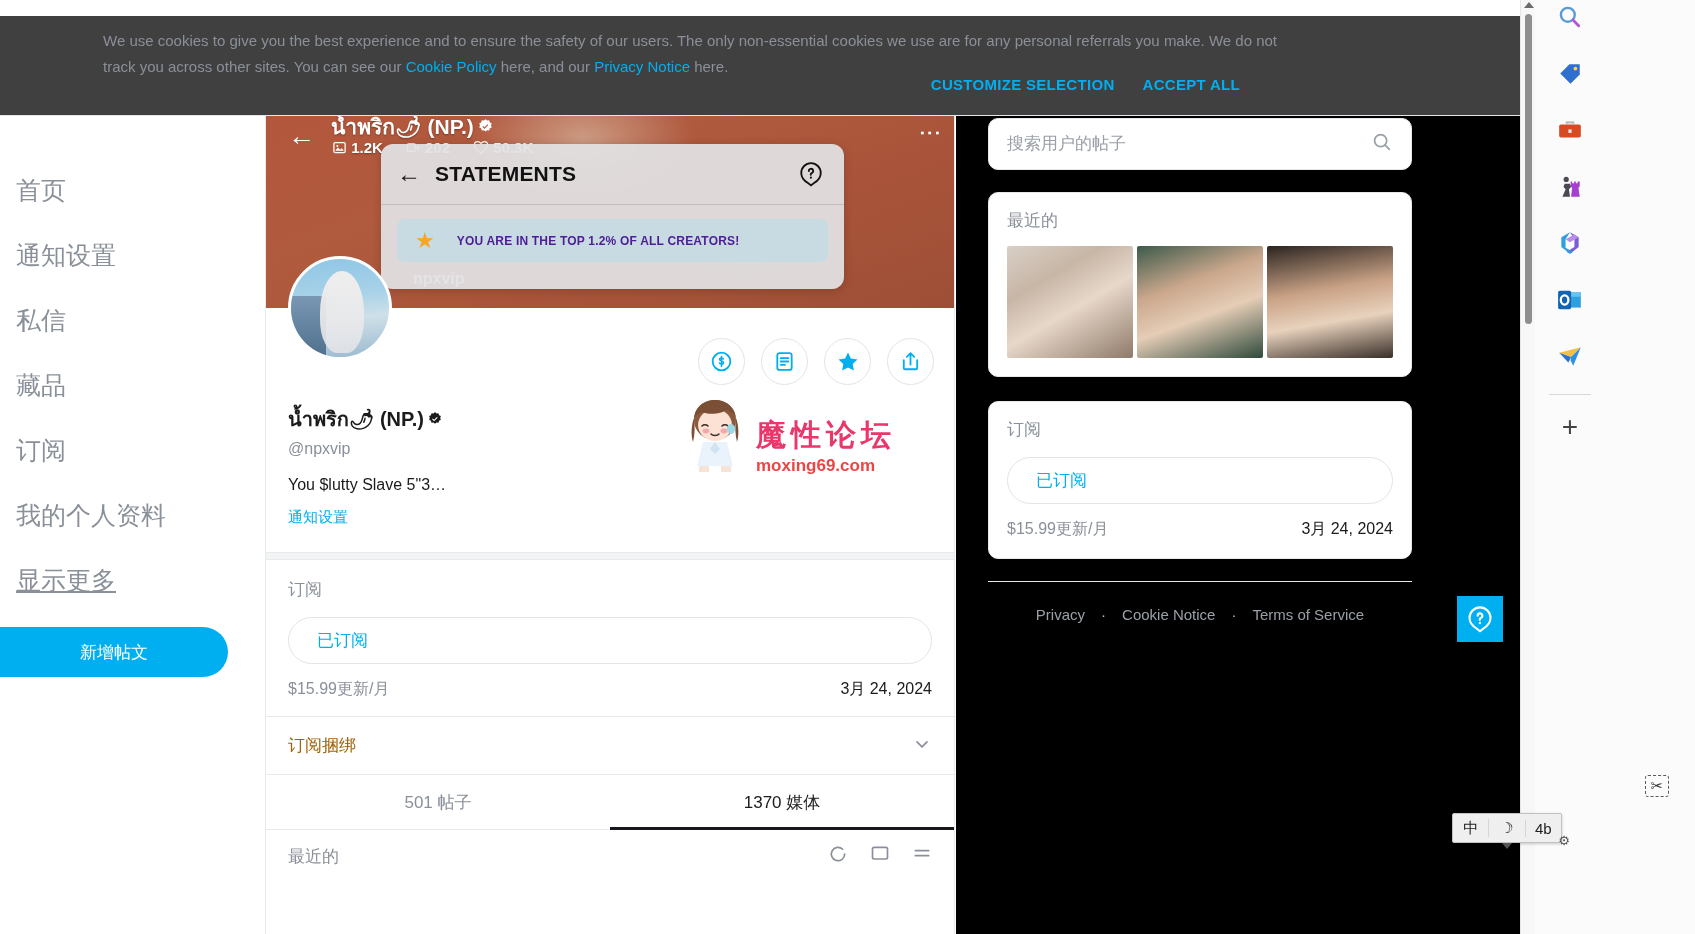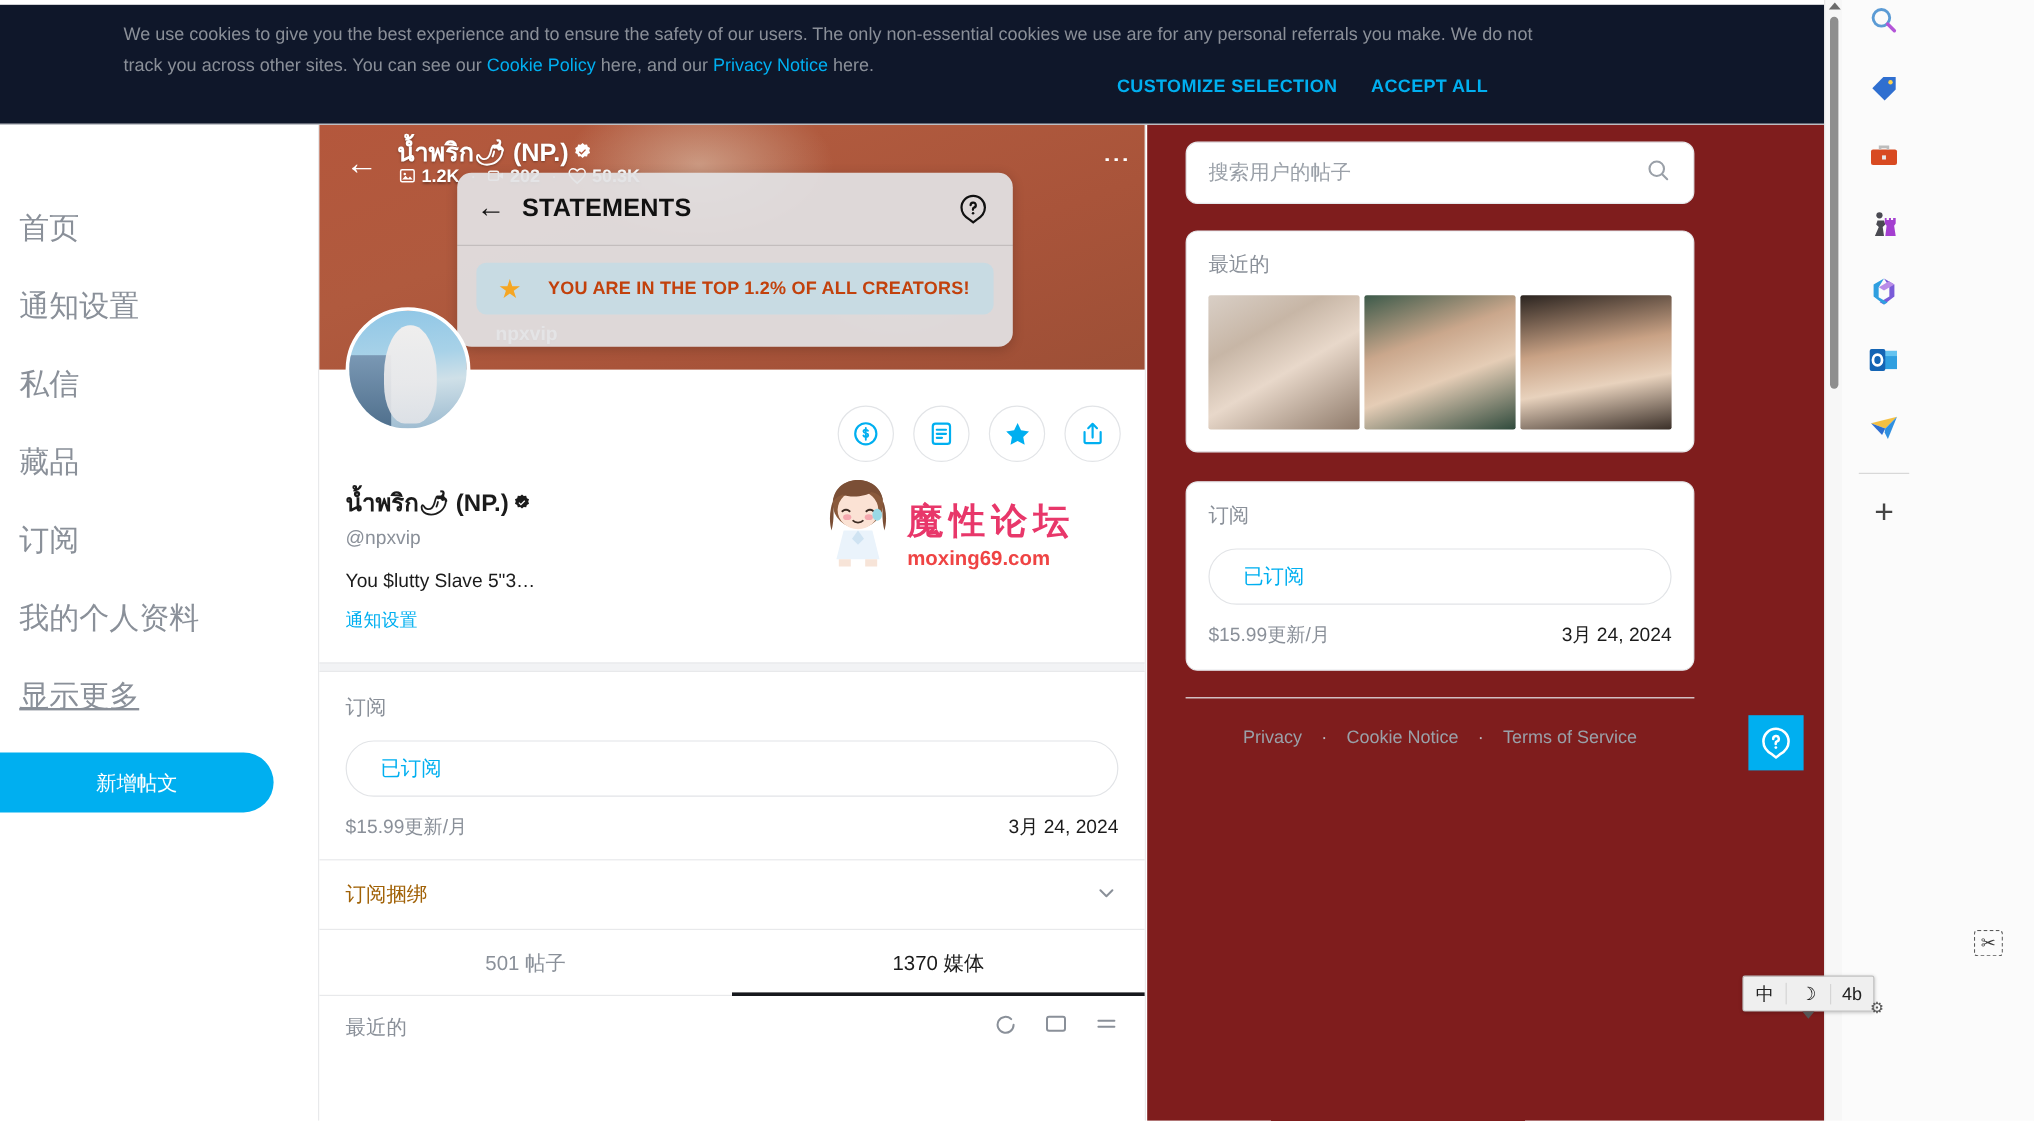--- a/index.html
+++ b/index.html
@@ -6,22 +6,22 @@
   html, body {
     width: 1695px; height: 934px;
     overflow: hidden;
     font-family: "Liberation Sans", "DejaVu Sans", sans-serif;
     background: #ffffff;
   }
   .app { position: relative; width: 1695px; height: 934px; background: #fff; }
 
   
   .cookie-banner {
-    position: absolute; left: 0; top: 4px; width: 1520px; height: 100px;
-    background: #0f172a; border-bottom: 1px solid #e3e5e8;
+    position: absolute; left: 0; top: 16px; width: 1520px; height: 100px;
+    background: #404040; border-bottom: 1px solid #e3e5e8;
     padding: 12px 100px 0 103px; z-index: 40;
   }
   .cookie-text {
     font-size: 15px; line-height: 26px; color: #8a8f98; max-width: 1200px;
     font-weight: 400;
   }
   .cookie-link { color: #00aff0; text-decoration: none; }
   .cookie-actions {
     position: absolute; right: 0; top: 60px; width: 1520px;
     display: flex; justify-content: flex-end; gap: 28px; padding-right: 280px;
@@ -105,21 +105,21 @@
   .statements-title { font-size: 21px; font-weight: 700; color: #111; letter-spacing: .2px; flex: 1; }
   .help-circle {
     width: 26px; height: 26px; cursor: pointer;
   }
   .statements-body { padding: 14px 16px; }
   .top-creator-pill {
     height: 43px; background: #c8dbe3; border-radius: 8px;
     display: flex; align-items: center; padding: 0 18px; gap: 22px;
   }
   .top-creator-pill .star { color: #f5a623; font-size: 22px; }
-  .top-creator-pill .txt { font-size: 15px; font-weight: 700; color: #c2410c; letter-spacing: .2px; }
+  .top-creator-pill .txt { font-size: 12px; font-weight: 700; color: #4c1d95; letter-spacing: .2px; }
 
   
   .profile { position: relative; padding: 0 22px; height: 244px; }
   .avatar {
     position: absolute; left: 22px; top: -52px; width: 104px; height: 104px;
     border-radius: 50%; border: 3px solid #fff; overflow: hidden;
     background: linear-gradient(175deg,#8fc6e6 0%,#a8d2e8 38%,#cfe0e8 60%,#9ab9cf 100%);
   }
   .avatar::before {
     content: ""; position: absolute; left: 0; bottom: 0; width: 36%; height: 62%;
@@ -182,21 +182,21 @@
   }
   .tab.active { color: #1b1b1b; }
   .tab.active::after {
     content: ""; position: absolute; left: 0; right: 0; bottom: -1px; height: 3px; background: #16181c;
   }
   .posts-head { padding: 14px 22px; display: flex; align-items: center; }
   .posts-head .t { font-size: 17px; color: #8a9099; flex: 1; }
   .posts-head .icons { display: flex; gap: 22px; color: #8a9099; }
 
   
-  .right { position: absolute; left: 956px; top: 100px; width: 564px; height: 834px; background: #7f1d1d; padding: 18px 108px 0 32px; }
+  .right { position: absolute; left: 956px; top: 100px; width: 564px; height: 834px; background: #000000; padding: 18px 108px 0 32px; }
   .card { border: 1px solid #e6e8eb; border-radius: 10px; background: #fff; }
   .search-card { height: 52px; display: flex; align-items: center; padding: 0 18px; margin-bottom: 22px; }
   .search-card input {
     flex: 1; border: none; outline: none; font-size: 17px; color: #1b1b1b;
     font-family: inherit; background: transparent;
   }
   .search-card input::placeholder { color: #9aa0a8; }
   .recent-card { padding: 16px 18px 18px; margin-bottom: 24px; }
   .recent-title { font-size: 17px; color: #8a9099; margin-bottom: 14px; }
   .thumbs { display: flex; gap: 4px; }

